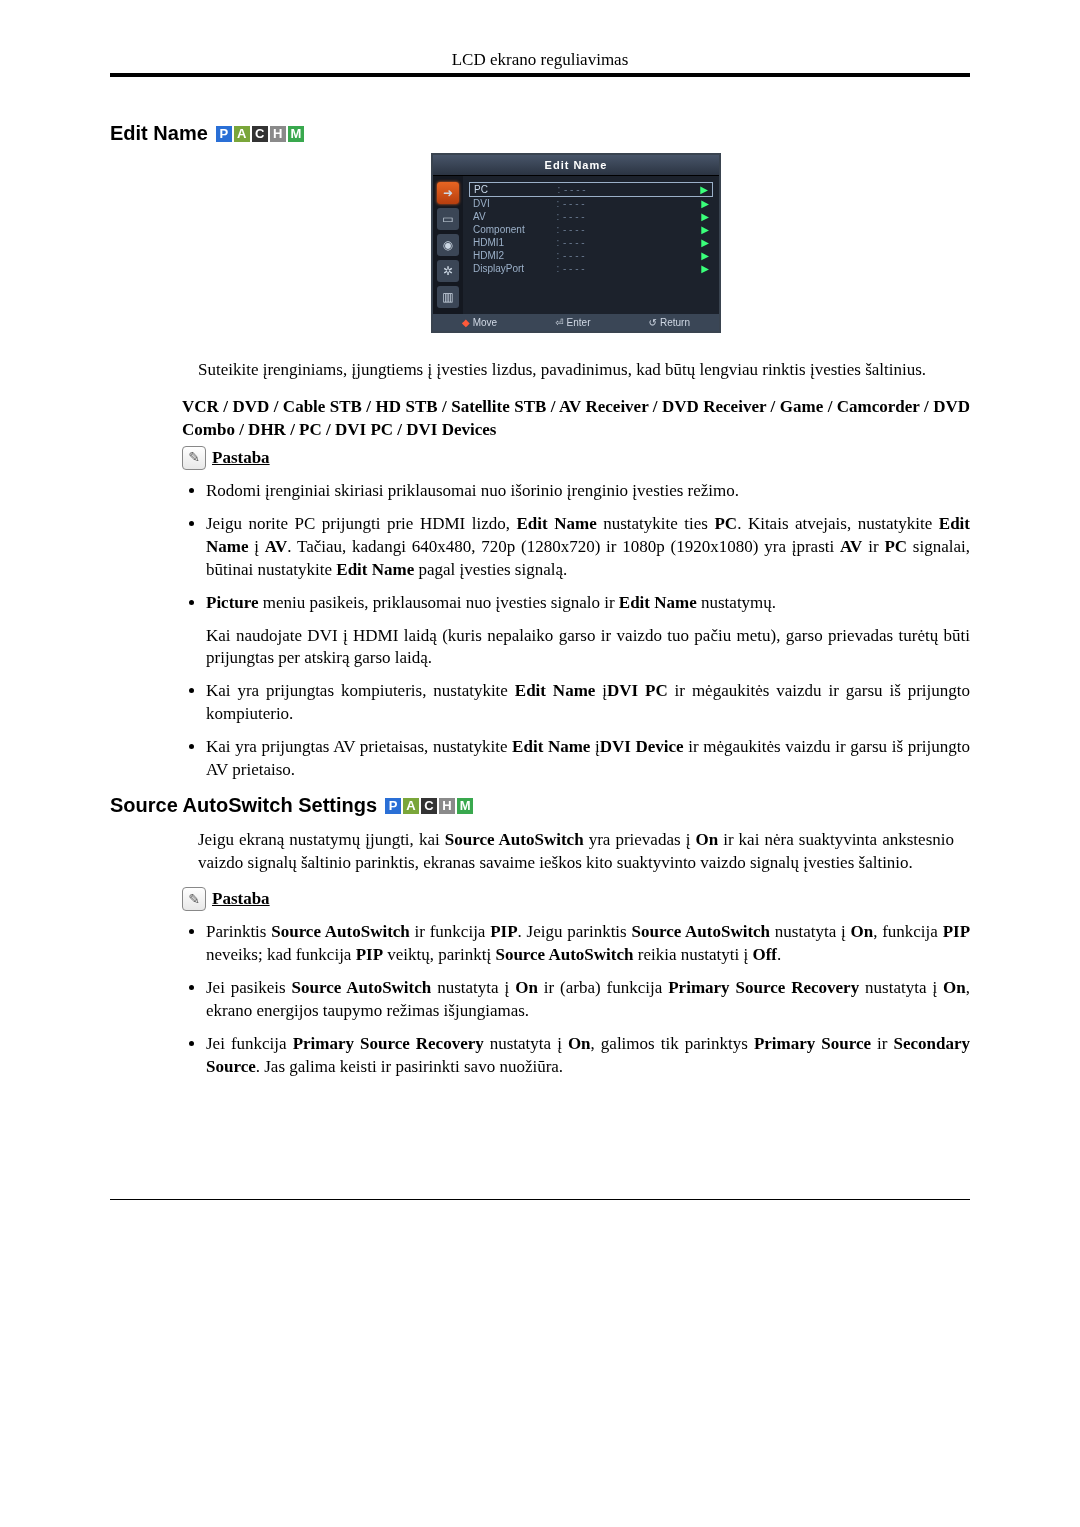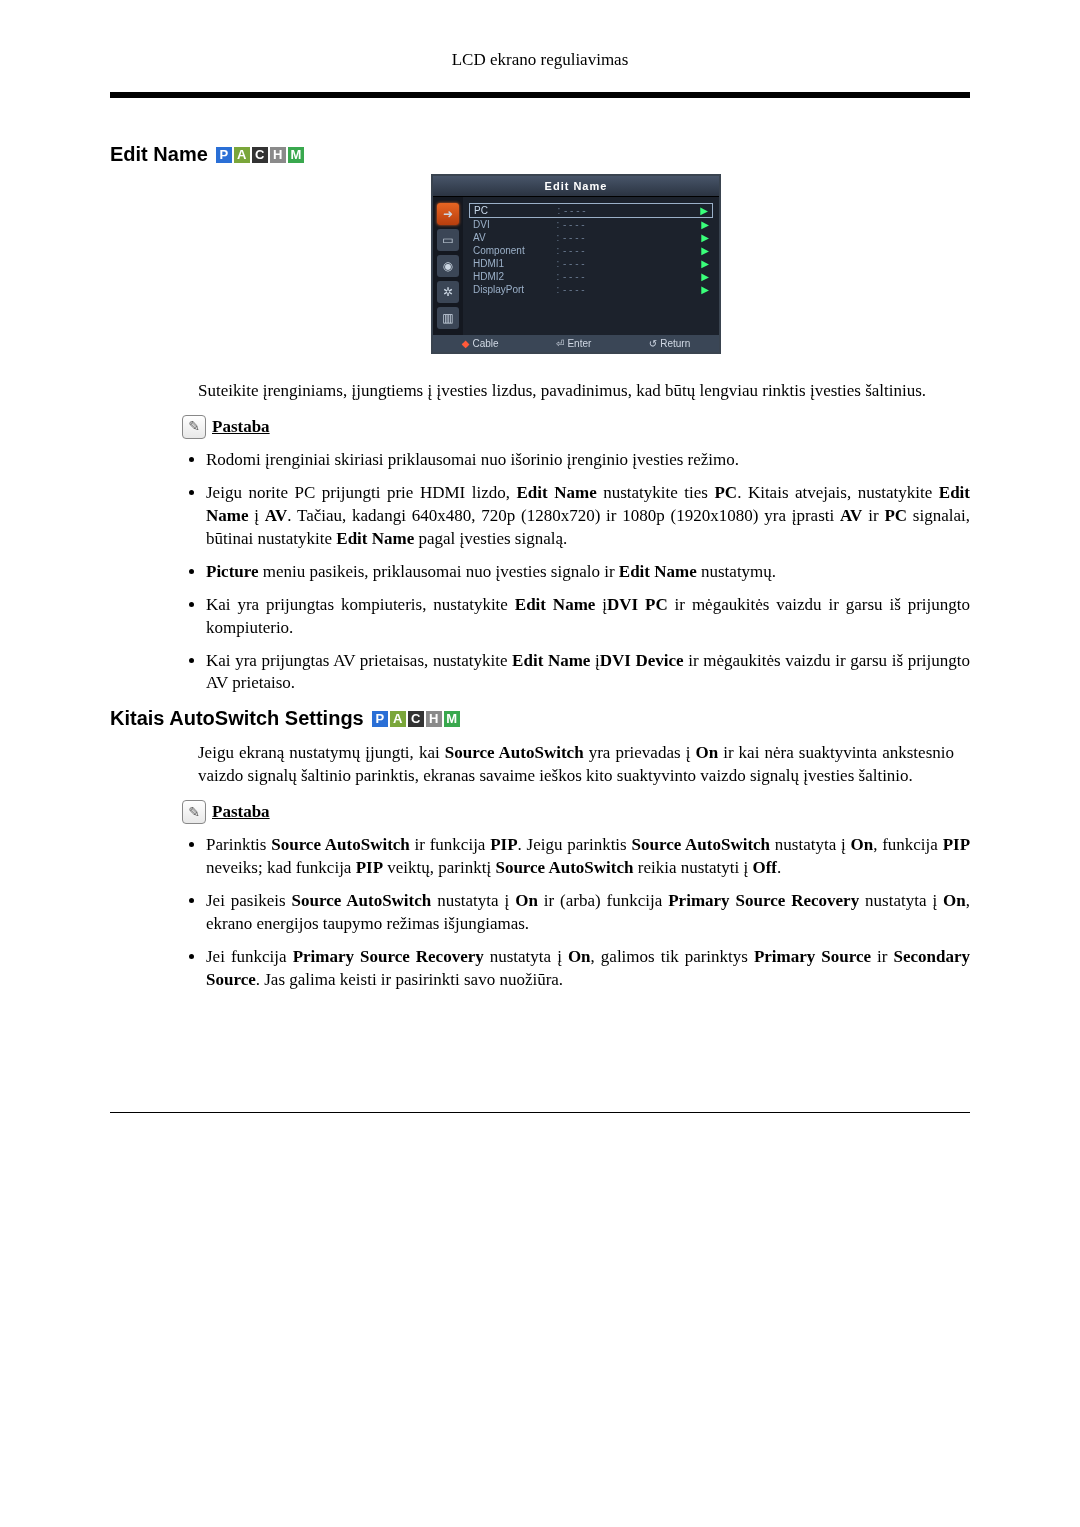--- a/index.html
+++ b/index.html
@@ -8,22 +8,22 @@
     margin: 0;
     padding: 50px 110px;
     color: #000;
     width: 1080px;
     box-sizing: border-box;
     font-size: 17px;
   }
   .header-line {
     text-align: center;
     font-size: 17px;
-    border-bottom: 6px solid #000000;
-    padding-bottom: 22px;
+    border-bottom: 4px solid #000000;
+    padding-bottom: 3px;
     margin-bottom: 45px;
   }
   h2.section {
     font-family: Arial, Helvetica, sans-serif;
     font-weight: bold;
     font-size: 20px;
     margin: 12px 0 8px 0;
     display: flex;
     align-items: center;
     gap: 8px;
@@ -198,60 +198,62 @@
           <span class="osd-label">DisplayPort</span>
             <span class="osd-sep">:</span>
             <span class="osd-val">- - - -</span>
             <span class="osd-arrow">▶</span>
         </div>
       </div>
     </div>
     <div class="osd-footer">
       <span>
           <span style="color:#ff5a3a">◆</span>
-          <span>Cable</span>
+          <span>Move</span>
         </span>
       <span>
           <span>⏎</span>
           <span>Enter</span>
         </span>
       <span>
           <span>↺</span>
           <span>Return</span>
         </span>
     </div>
   </div>
 
   <p class="para">Suteikite įrenginiams, įjungtiems į įvesties lizdus, pavadinimus, kad būtų lengviau rinktis įvesties šaltinius.</p>
 
+  <p class="options-line">VCR / DVD / Cable STB / HD STB / Satellite STB / AV Receiver / DVD Receiver / Game / Camcorder / DVD Combo / DHR / PC / DVI PC / DVI Devices</p>
 
   <div class="note-row">
     <span class="note-icon">✎</span>
     <span class="note-label">Pastaba</span>
   </div>
 
   <ul class="bullets">
     <li>Rodomi įrenginiai skiriasi priklausomai nuo išorinio įrenginio įvesties režimo.</li>
     <li>
       <span>Jeigu norite PC prijungti prie HDMI lizdo, </span><b>Edit Name</b><span> nustatykite ties </span><b>PC</b><span>. Kitais atvejais, nustatykite </span><b>Edit Name</b><span> į </span><b>AV</b><span>. Tačiau, kadangi 640x480, 720p (1280x720) ir 1080p (1920x1080) yra įprasti </span><b>AV</b><span> ir </span><b>PC</b><span> signalai, būtinai nustatykite </span><b>Edit Name</b><span> pagal įvesties signalą.</span>
     </li>
     <li>
       <b>Picture</b><span> meniu pasikeis, priklausomai nuo įvesties signalo ir </span><b>Edit Name</b><span> nustatymų.</span>
+      <div class="sub-para">Kai naudojate DVI į HDMI laidą (kuris nepalaiko garso ir vaizdo tuo pačiu metu), garso prievadas turėtų būti prijungtas per atskirą garso laidą.</div>
     </li>
     <li>
       <span>Kai yra prijungtas kompiuteris, nustatykite  </span><b>Edit Name</b><span>  į</span><b>DVI PC</b><span> ir mėgaukitės vaizdu ir garsu iš prijungto kompiuterio.</span>
     </li>
     <li>
       <span>Kai yra prijungtas AV prietaisas, nustatykite  </span><b>Edit Name</b><span>  į</span><b>DVI Device</b><span> ir mėgaukitės vaizdu ir garsu iš prijungto AV prietaiso.</span>
     </li>
   </ul>
 </div>
 
 <h2 class="section">
-  <span>Kitais AutoSwitch Settings</span>
+  <span>Source AutoSwitch Settings</span>
   <span class="badges">
     <span class="badge" style="background:#2a6fd6">P</span>
     <span class="badge" style="background:#7aa63a">A</span>
     <span class="badge" style="background:#333">C</span>
     <span class="badge" style="background:#8a8a8a">H</span>
     <span class="badge" style="background:#39a84e">M</span>
   </span>
 </h2>
 
 <div class="content">

